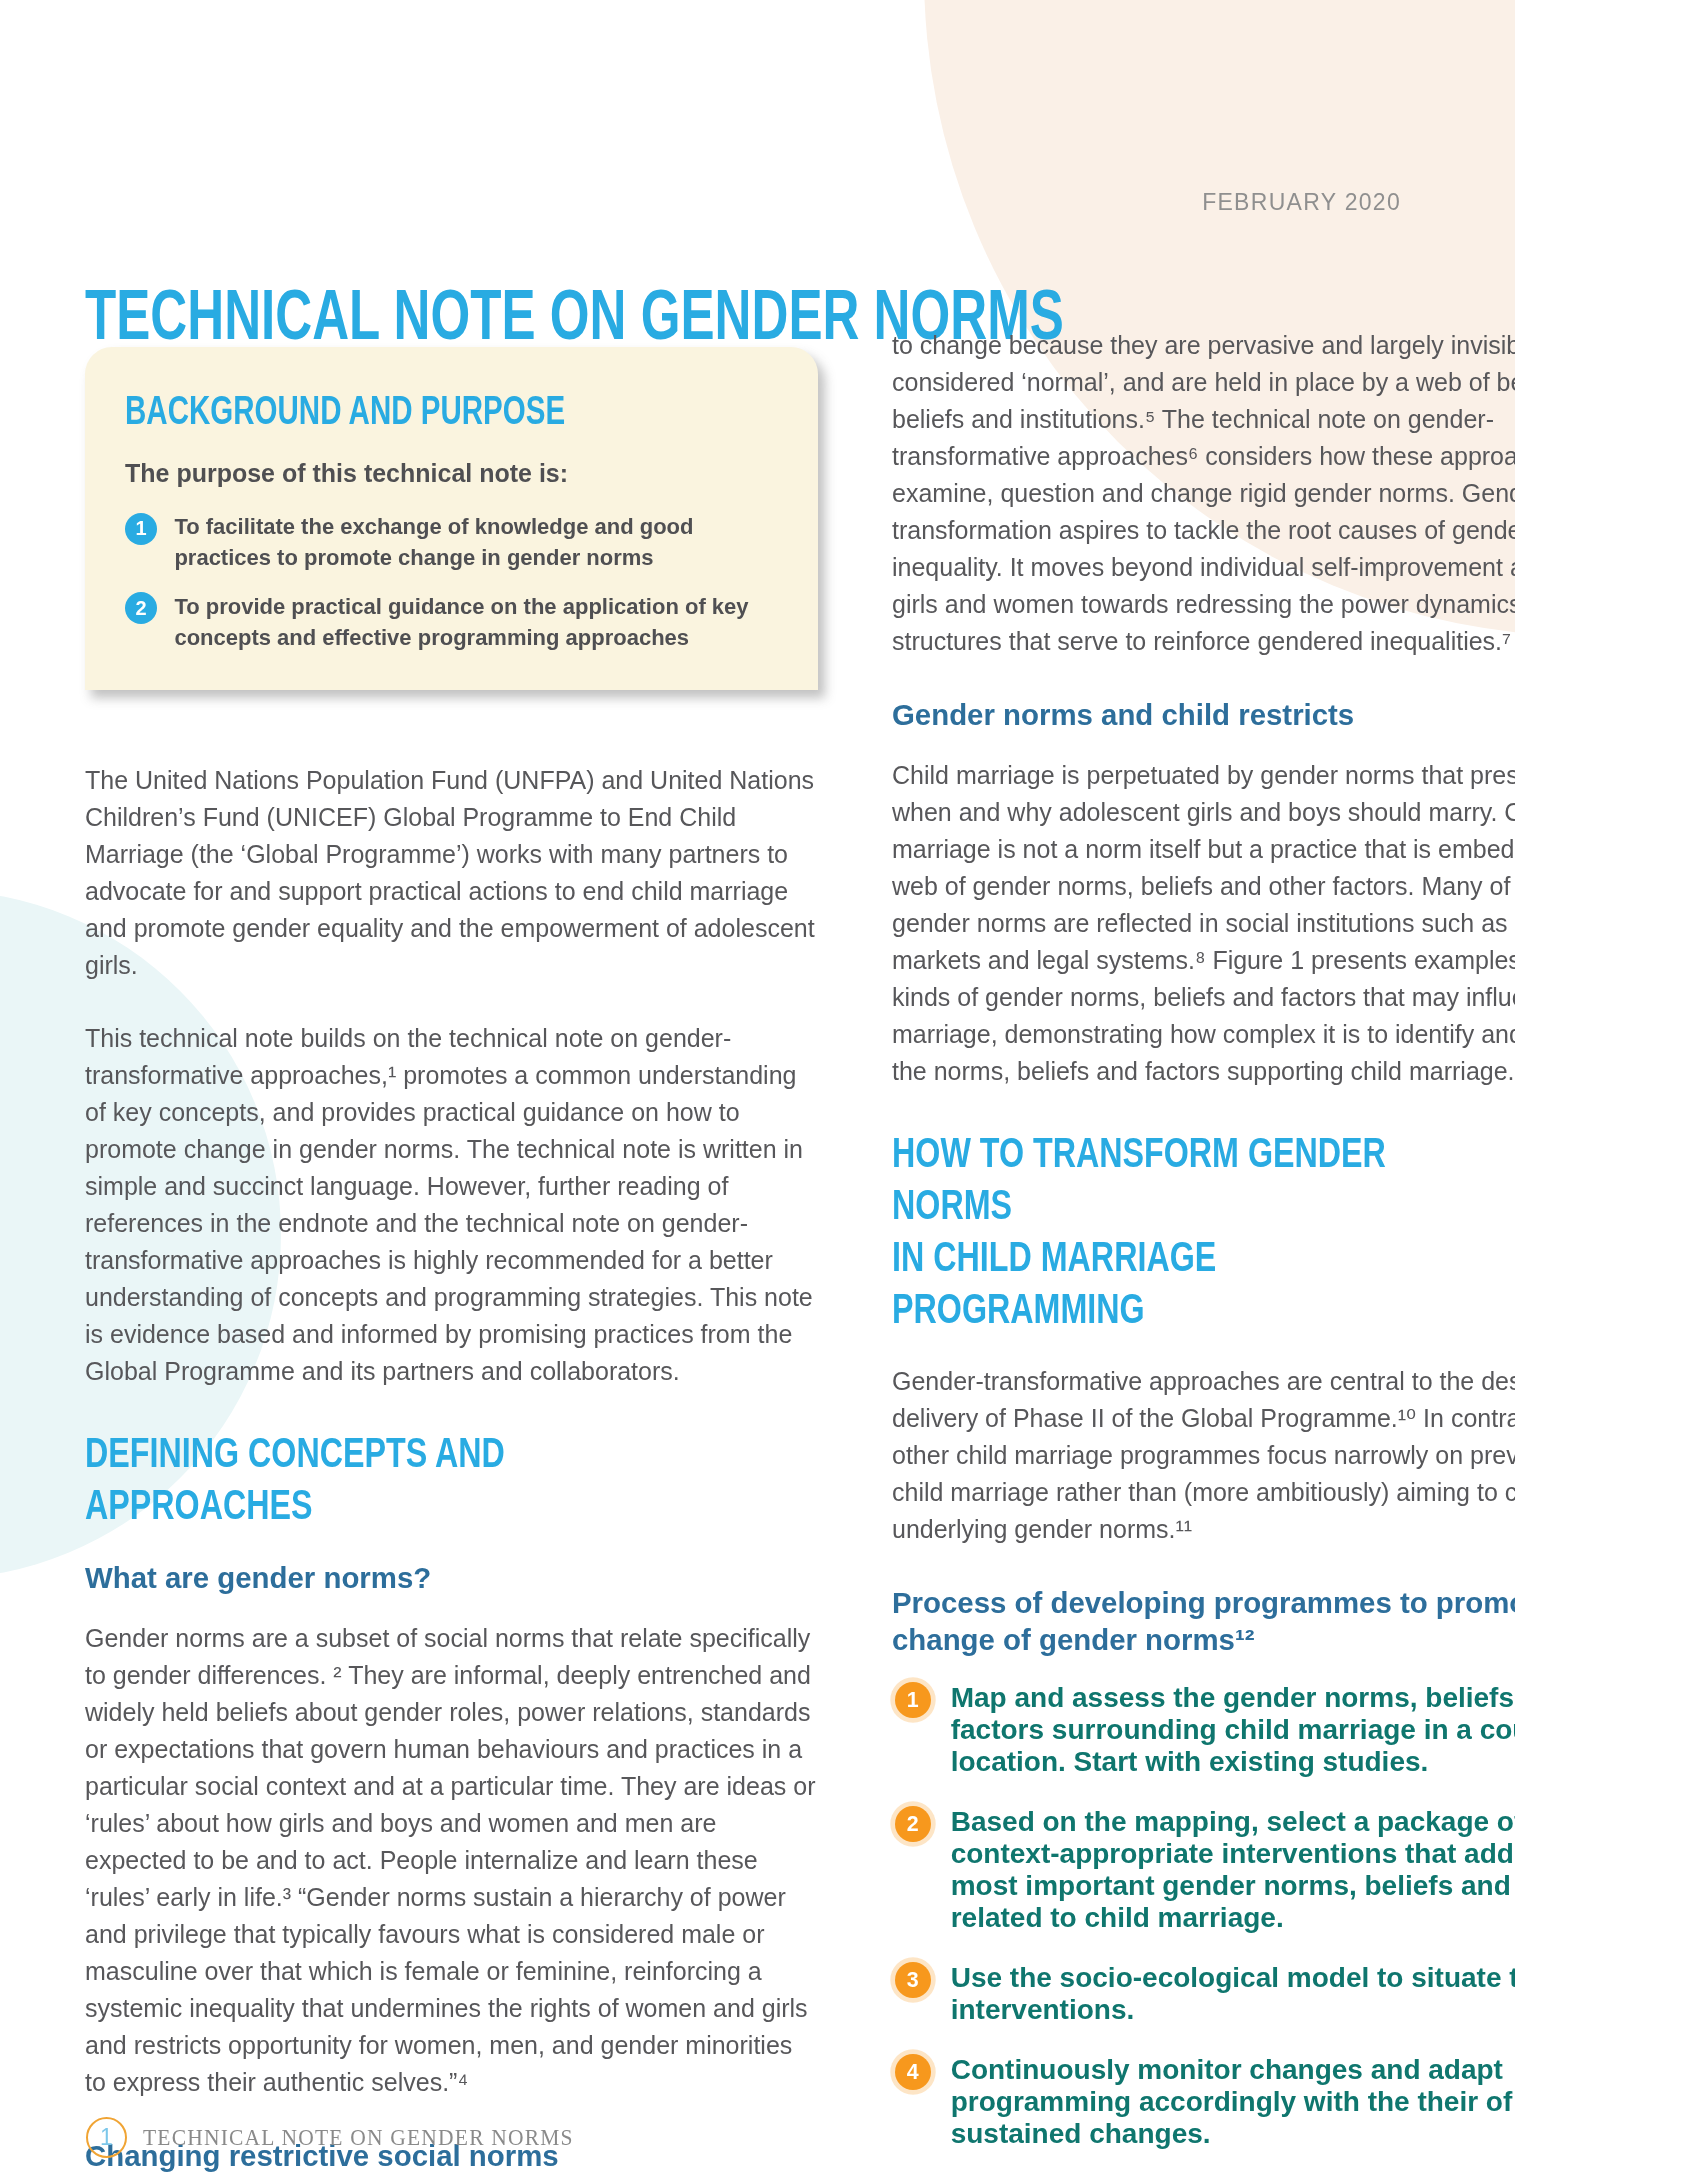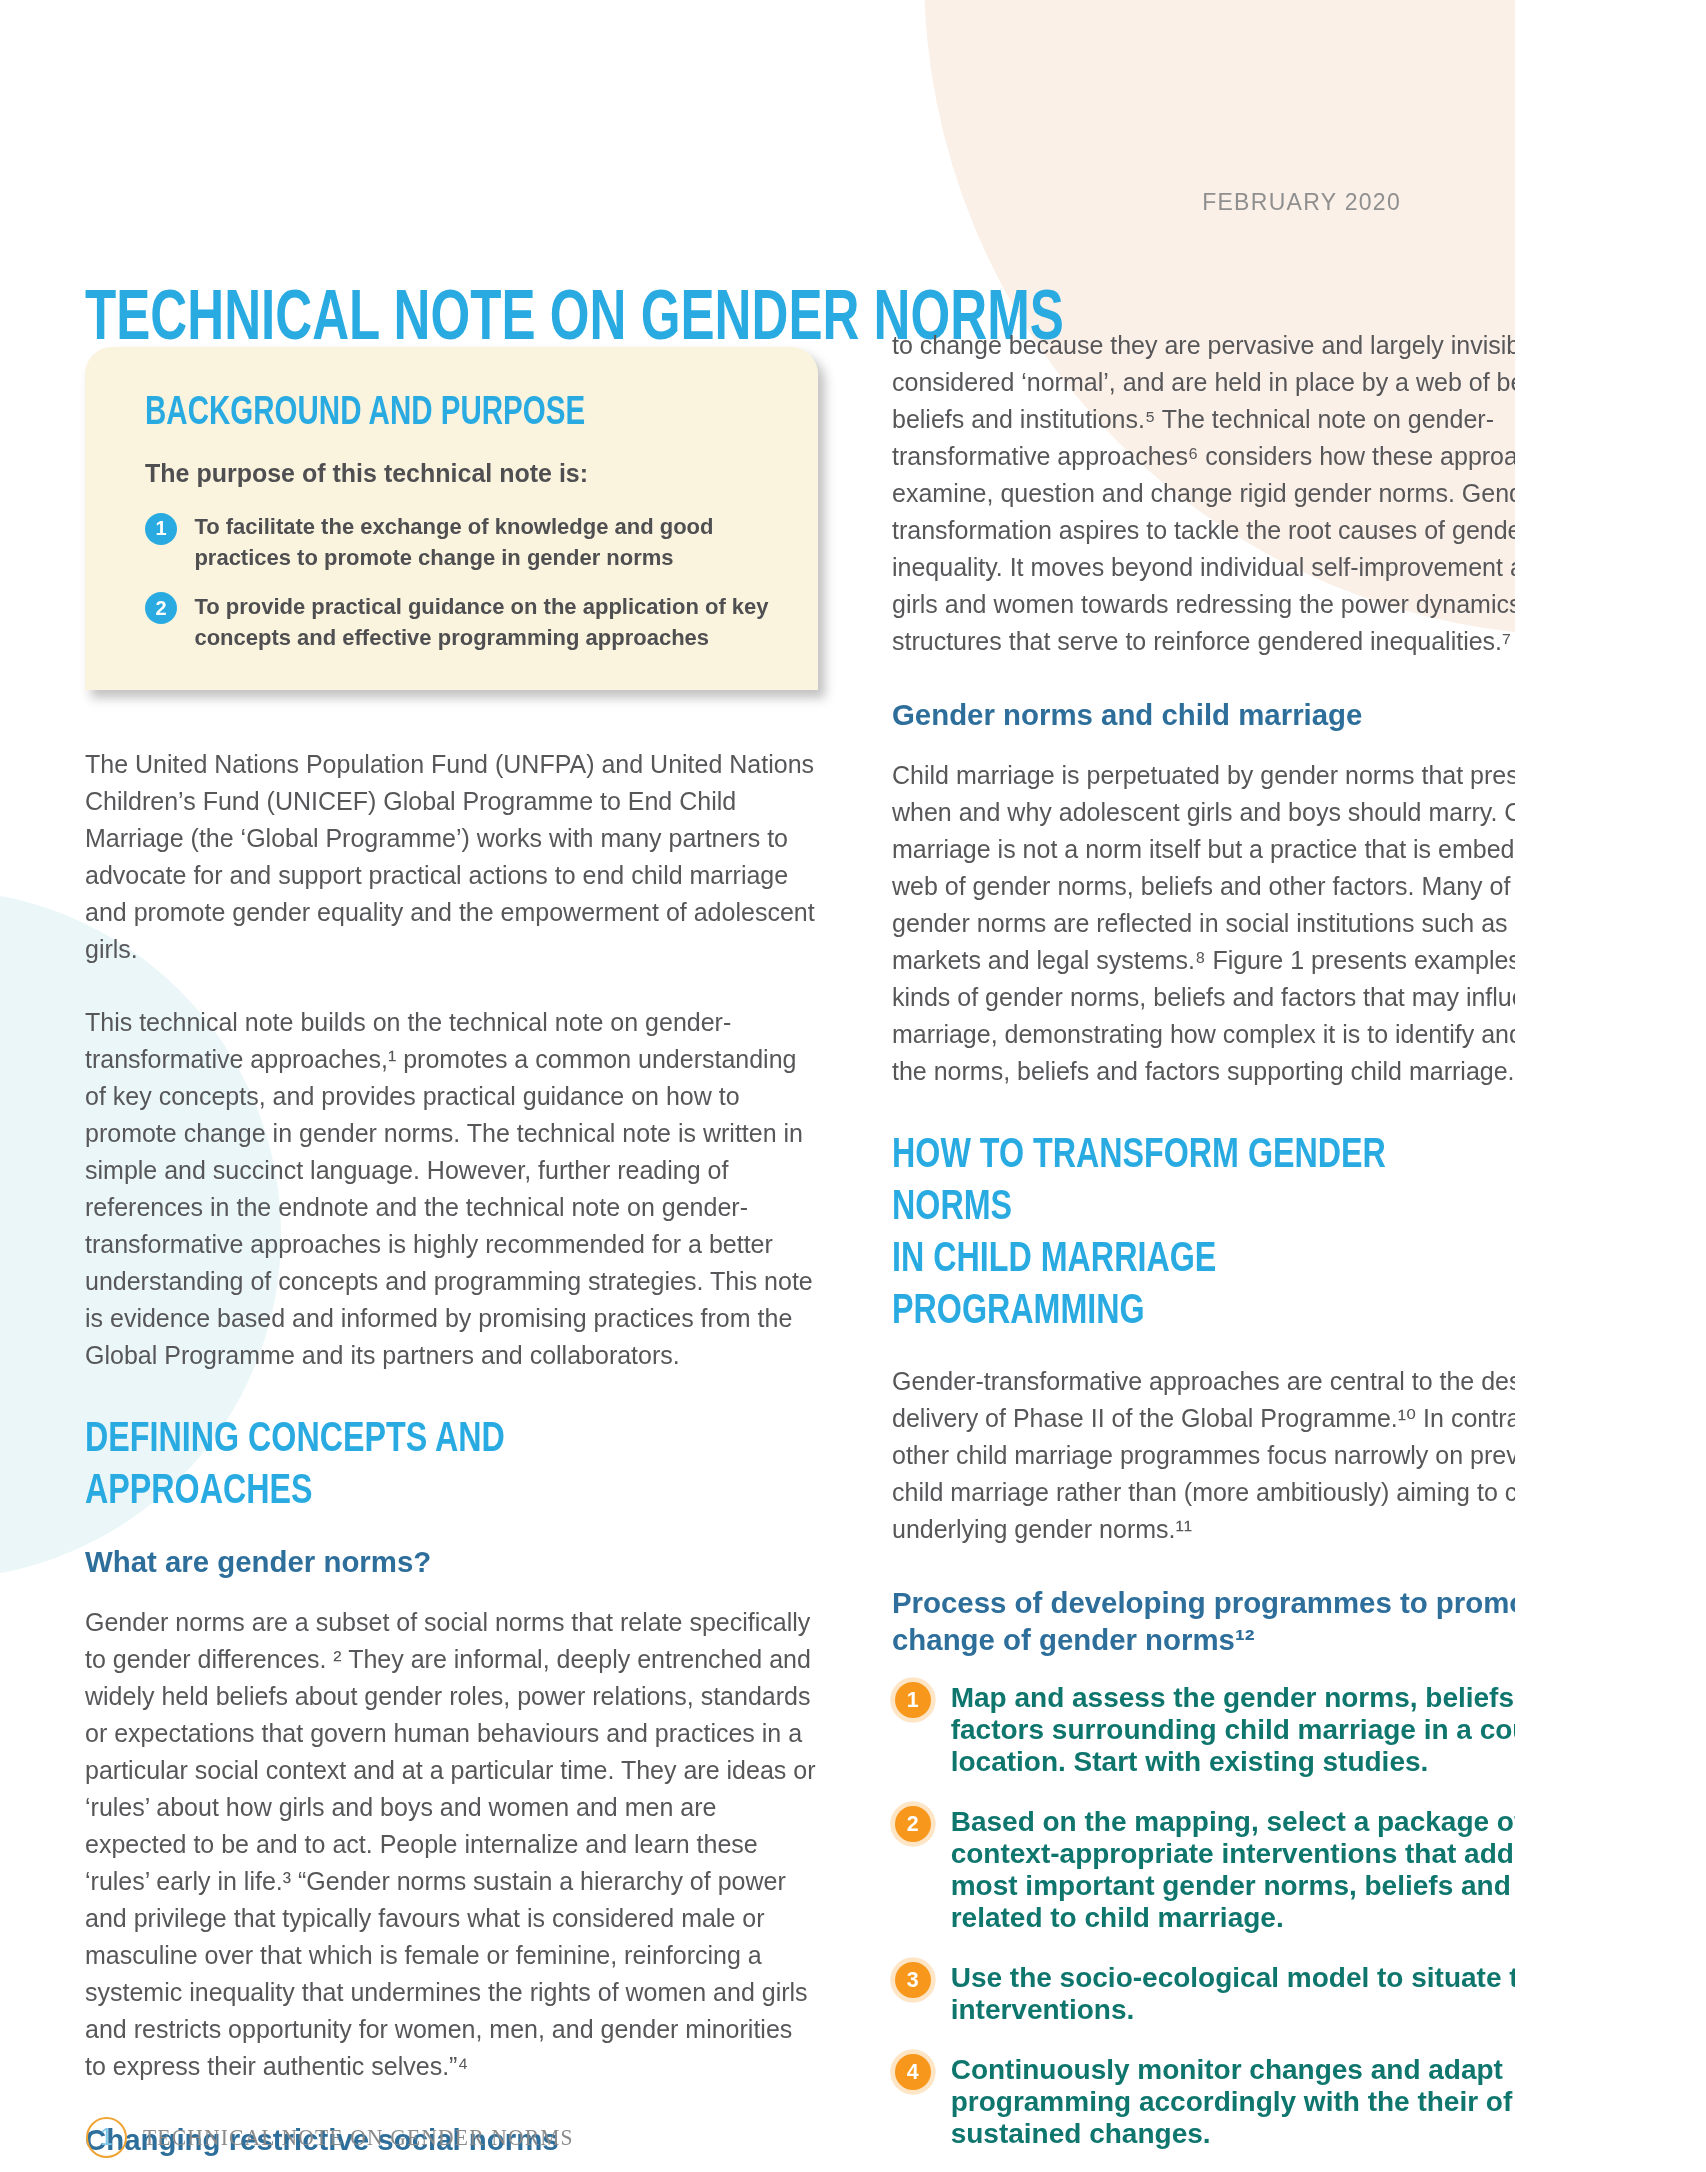--- a/index.html
+++ b/index.html
@@ -57,22 +57,22 @@
     position:absolute;
     left:892px;top:327px;
     width:736px;
     z-index:2;
   }
   
   .bp-box{
     background:#faf4df;
     border-radius:27px 27px 0 0;
     box-shadow:6.7px 8px 10.7px rgba(120,120,120,0.45);
-    padding:40px 37px 37px 60px;
-    margin-bottom:56px;
+    padding:40px 37px 37px 40px;
+    margin-bottom:72px;
   }
   .bp-heading{
     font-size:41px;
     font-weight:700;
     color:#29abe2;
     white-space:nowrap;
     transform:scaleX(0.72);
     transform-origin:left top;
     margin:0 0 25.4px 0;
   }
@@ -206,21 +206,21 @@
 
     <h3 class="sub-heading mt-gap">Changing restrictive social norms</h3>
     <p class="body">Like with all social norms, it requires sustained effort and time to change gender norms. Gender norms are resistant</p>
 
   </div>
 
   <div class="col-right">
 
     <p class="body">to change because they are pervasive and largely invisible, considered ‘normal’, and are held in place by a web of behaviours, beliefs and institutions.⁵ The technical note on gender-transformative approaches⁶ considers how these approaches examine, question and change rigid gender norms. Gender transformation aspires to tackle the root causes of gender inequality. It moves beyond individual self-improvement among girls and women towards redressing the power dynamics and structures that serve to reinforce gendered inequalities.⁷</p>
 
-    <h3 class="sub-heading">Gender norms and child marriage</h3>
+    <h3 class="sub-heading">Gender norms and child restricts</h3>
     <p class="body">Child marriage is perpetuated by gender norms that prescribe when and why adolescent girls and boys should marry. Child marriage is not a norm itself but a practice that is embedded in a web of gender norms, beliefs and other factors. Many of these gender norms are reflected in social institutions such as labour markets and legal systems.⁸ Figure 1 presents examples of the kinds of gender norms, beliefs and factors that may influence child marriage, demonstrating how complex it is to identify and address the norms, beliefs and factors supporting child marriage.</p>
 
     <h2 class="big-heading" style="margin-top:13.4px;">HOW TO TRANSFORM GENDER NORMS
 IN CHILD MARRIAGE PROGRAMMING</h2>
 
     <p class="body">Gender-transformative approaches are central to the design and delivery of Phase II of the Global Programme.¹⁰ In contrast, most other child marriage programmes focus narrowly on preventing child marriage rather than (more ambitiously) aiming to change underlying gender norms.¹¹</p>
 
     <h3 class="sub-heading mt-gap">Process of developing programmes to promote the change of gender norms¹²</h3>
 
     <div class="process-row">

